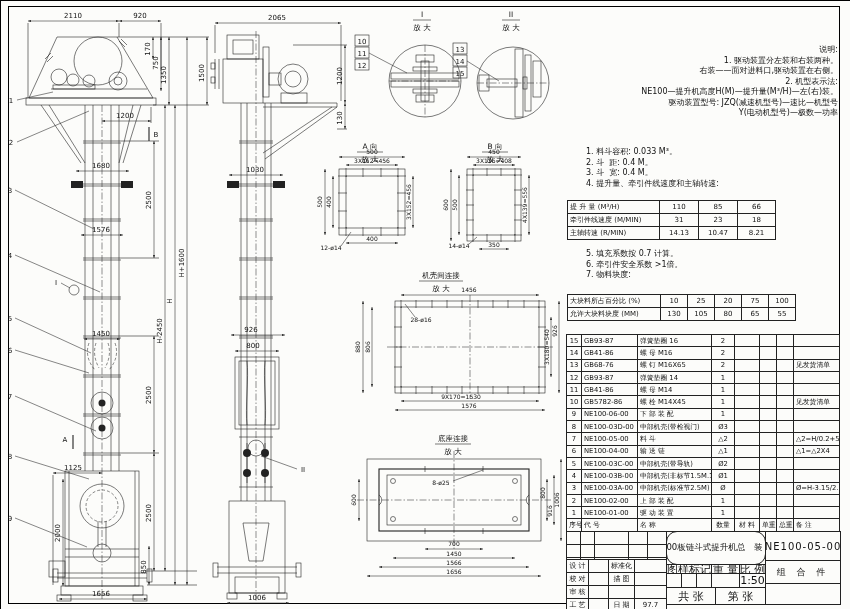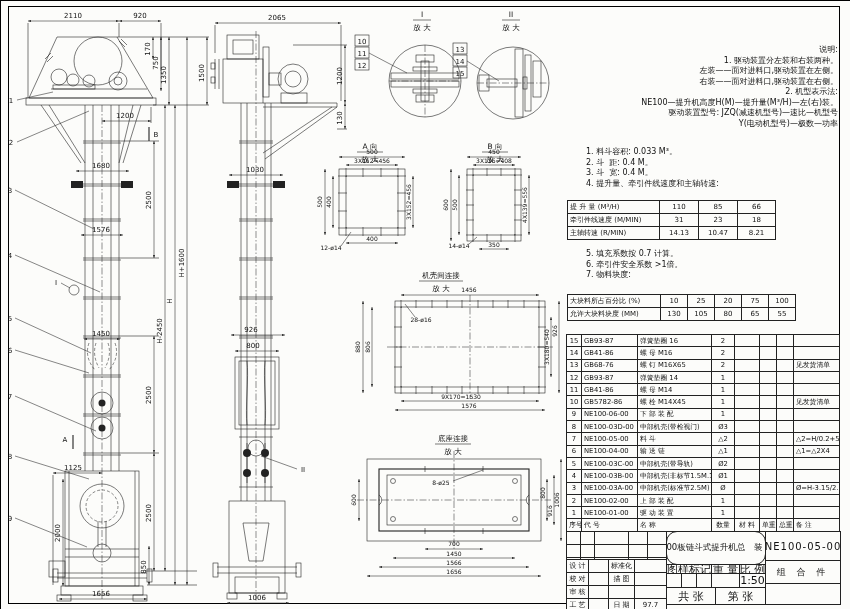--- a/index.html
+++ b/index.html
@@ -522,21 +522,21 @@
         <text class="dt6" x="453" y="545">700</text>
       <line class="dl" x1="392" y1="557" x2="514" y2="557"></line>
         <text class="dt6" x="453" y="555">1450</text>
       <line class="dl" x1="378" y1="566" x2="528" y2="566"></line>
         <text class="dt6" x="453" y="564">1566</text>
       <line class="dl" x1="366" y1="575" x2="540" y2="575"></line>
         <text class="dt6" x="453" y="573">1656</text>
     </g>
   </svg>
 
-  <div class="blk" style="left:585px;top:44px;width:252px;text-align:right;"><div>  说明:</div><div>1. 驱动装置分左装和右装两种。</div><div>   左装——面对进料口,驱动装置在左侧。</div><div>   右装——面对进料口,驱动装置在右侧。</div><div>2. 机型表示法:</div><div>   NE100—提升机高度H(M)—提升量(M³/H)—左(右)装。</div><div>   驱动装置型号: JZQ(减速机型号)—速比—机型号</div><div>            Y(电动机型号)—极数—功率</div></div>
+  <div class="blk" style="left:585px;top:44px;width:252px;text-align:right;"><div>  说明:</div><div>1. 驱动装置分左装和右装两种。</div><div>   右装——面对进料口,驱动装置在右侧。</div><div>2. 机型表示法:</div><div>   NE100—提升机高度H(M)—提升量(M³/H)—左(右)装。</div><div>   驱动装置型号: JZQ(减速机型号)—速比—机型号</div><div>            Y(电动机型号)—极数—功率</div></div>
   <div class="blk" style="left:585px;top:146px;width:252px;"><div>1. 料斗容积: 0.033 M³。</div><div>2. 斗  距: 0.4 M。</div><div>3. 斗  宽: 0.4 M。</div><div>4. 提升量、牵引件线速度和主轴转速:</div></div>
 
   <table class="bt" id="perf" style="left:566px;top:199px;width:208px;">
     <colgroup>
         <col style="width:92px">
         <col style="width:39px">
         <col style="width:39px">
         <col style="width:38px">
       </colgroup>
     <tbody>

